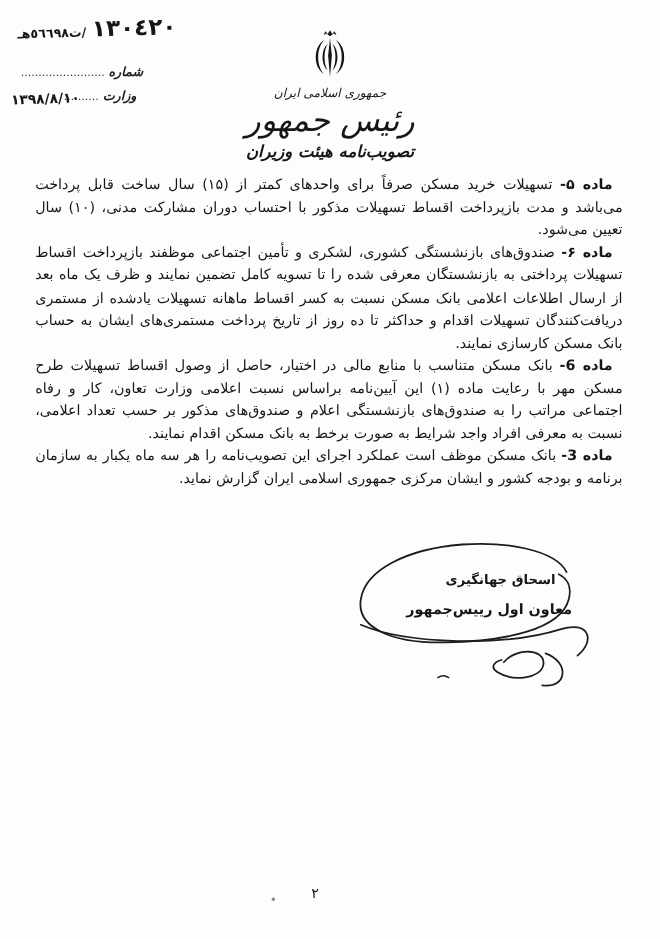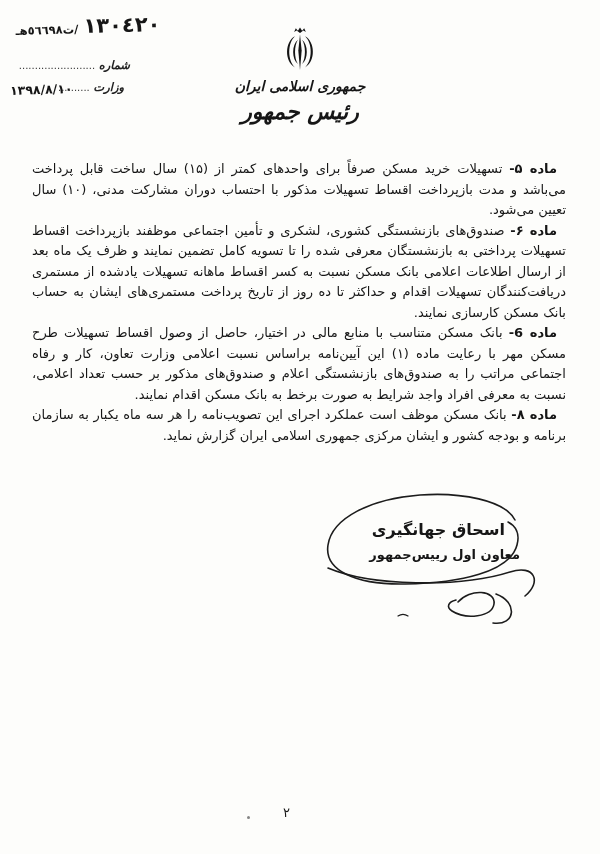--- a/index.html
+++ b/index.html
@@ -40,46 +40,46 @@
   }
 
   
   .letterhead{
     position:absolute;top:26px;left:0;right:0;
     text-align:center;
   }
   .emblem{display:block;margin:0 auto;}
   .head-country{
     margin-top:2px;
-    font-size:14px;font-weight:bold;font-style:italic;
+    font-size:11px;font-weight:normal;font-style:italic;
   }
   .head-office{
     margin-top:1px;
-    font-size:22px;font-weight:bold;font-style:italic;
+    font-size:29px;font-weight:normal;font-style:italic;
     line-height:34px;
   }
   .head-doctype{
     margin-top:3px;
     font-size:15px;font-weight:bold;font-style:italic;
   }
 
   
   .body-text{
     position:absolute;top:159px;right:34px;left:32px;
     font-size:13px;line-height:20.5px;
     text-align:justify;
   }
   .body-text p{margin:0;text-indent:9px;}
   .lead{font-weight:bold;}
 
   
   .sig-block{position:absolute;top:490px;left:310px;width:250px;height:135px;direction:rtl;}
   .sig-name{
     position:absolute;top:30px;right:55px;
-    font-size:16px;font-weight:bold;white-space:nowrap;
+    font-size:12px;font-weight:bold;white-space:nowrap;
   }
   .sig-title{
     position:absolute;top:57px;right:40px;
     font-size:13px;font-weight:bold;white-space:nowrap;
   }
   .sig-scribble{position:absolute;top:0;left:0;}
 
   
   .page-number{
     position:absolute;top:805px;left:283px;
@@ -124,27 +124,28 @@
 
         <path d="M50,20 L54,58 L50,104 L46,58 Z"></path>
 
         <path d="M55,32 C70,44 70,78 55,90 C64,76 64,46 55,32 Z"></path>
 
         <path d="M62,24 C86,36 88,84 62,98 C80,82 80,40 62,24 Z"></path>
       </g>
     </svg>
     <div class="head-country">جمهوری اسلامی ایران</div>
     <div class="head-office">رئیس جمهور</div>
+    <div class="head-doctype">تصویب‌نامه هیئت وزیران</div>
   </div>
 
   <div class="body-text">
     <p><span class="lead">ماده ۵-</span><span> تسهیلات خرید مسکن صرفاً برای واحدهای کمتر از (۱۵) سال ساخت قابل پرداخت می‌باشد و مدت بازپرداخت اقساط تسهیلات مذکور با احتساب دوران مشارکت مدنی، (۱۰) سال تعیین می‌شود.</span></p>
     <p><span class="lead">ماده ۶-</span><span> صندوق‌های بازنشستگی کشوری، لشکری و تأمین اجتماعی موظفند بازپرداخت اقساط تسهیلات پرداختی به بازنشستگان معرفی شده را تا تسویه کامل تضمین نمایند و ظرف یک ماه بعد از ارسال اطلاعات اعلامی بانک مسکن نسبت به کسر اقساط ماهانه تسهیلات یادشده از مستمری دریافت‌کنندگان تسهیلات اقدام و حداکثر تا ده روز از تاریخ پرداخت مستمری‌های ایشان به حساب بانک مسکن کارسازی نمایند.</span></p>
     <p><span class="lead">ماده 6-</span><span> بانک مسکن متناسب با منابع مالی در اختیار، حاصل از وصول اقساط تسهیلات طرح مسکن مهر با رعایت ماده (۱) این آیین‌نامه براساس نسبت اعلامی وزارت تعاون، کار و رفاه اجتماعی مراتب را به صندوق‌های بازنشستگی اعلام و صندوق‌های مذکور بر حسب تعداد اعلامی، نسبت به معرفی افراد واجد شرایط به صورت برخط به بانک مسکن اقدام نمایند.</span></p>
-    <p><span class="lead">ماده ۸-</span><span> بانک مسکن موظف است عملکرد اجرای این تصویب‌نامه را هر سه ماه یکبار به سازمان برنامه و بودجه کشور و ایشان مرکزی جمهوری اسلامی ایران گزارش نماید.</span></p>
+    <p><span class="lead">ماده 3-</span><span> بانک مسکن موظف است عملکرد اجرای این تصویب‌نامه را هر سه ماه یکبار به سازمان برنامه و بودجه کشور و ایشان مرکزی جمهوری اسلامی ایران گزارش نماید.</span></p>
   </div>
 
   <div class="sig-block">
     <div class="sig-name">اسحاق جهانگیری</div>
     <div class="sig-title">معاون اول رییس‌جمهور</div>
     <svg class="sig-scribble" width="250" height="135" viewBox="0 0 250 135" aria-hidden="true">
       <g fill="none" stroke="#1c1c1c" stroke-width="1.6" stroke-linecap="round">
 
         <path d="M205,30 C195,10 150,2 110,5 C60,9 22,28 18,55 C14,80 45,95 95,94 C150,93 200,82 207,55 C210,44 206,36 198,32"></path>
 

